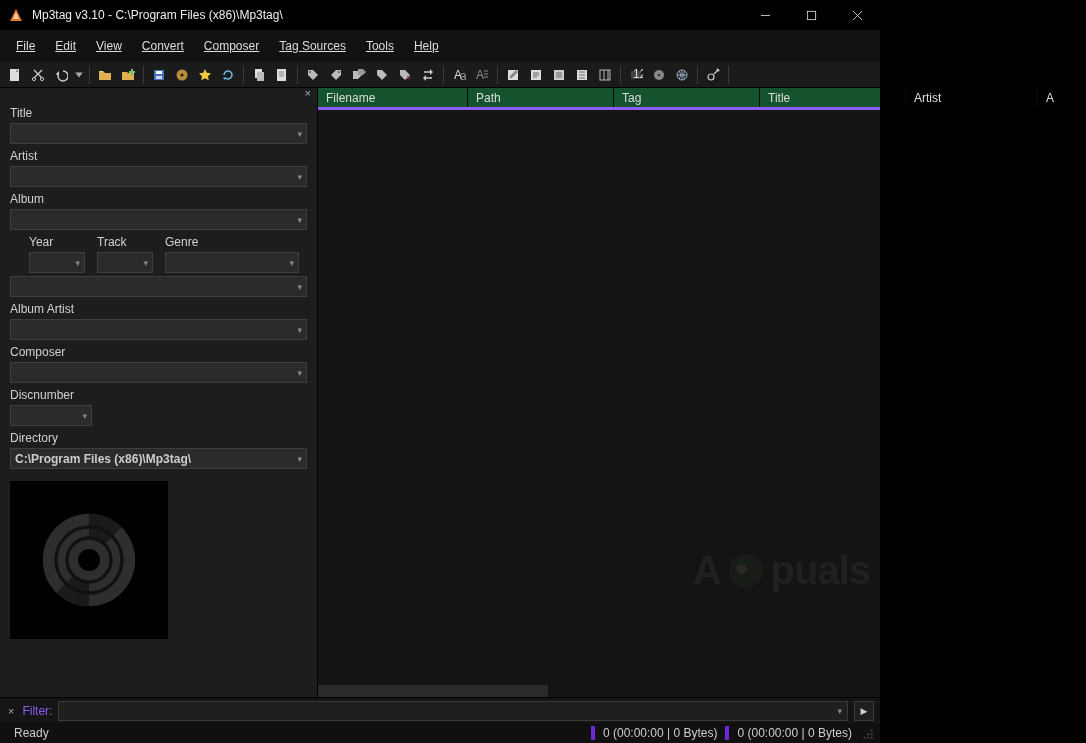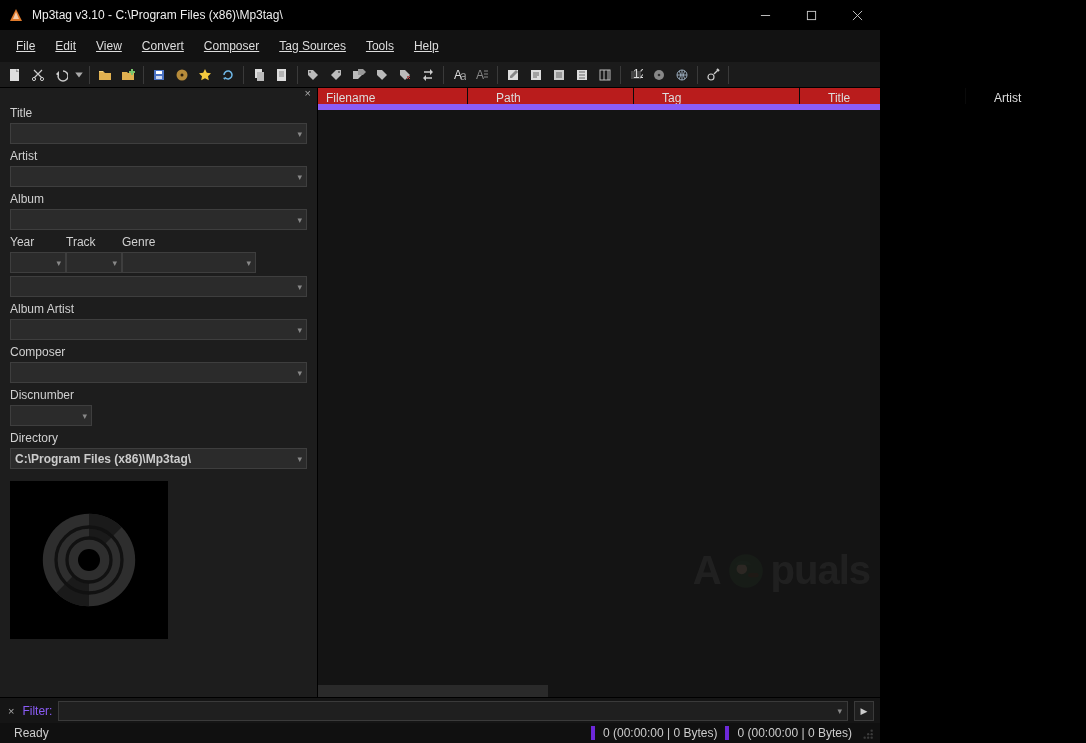--- a/index.html
+++ b/index.html
@@ -29,33 +29,33 @@
 .main { flex:1; display:flex; min-height:0; background:#121212; }
 
 
 .sidepanel { width:318px; background:#1d1d1d; border-right:1px solid #000; display:flex; flex-direction:column; }
 .sidepanel .panel-close { height:12px; text-align:right; padding-right:6px; color:#aaa; font-size:11px; line-height:10px; }
 .sidepanel .fields { padding:4px 10px 0 10px; display:flex; flex-direction:column; gap:3px; }
 .field-label { color:#d0d0d0; font-size:12px; margin-top:2px; }
 .combo { height:21px; background:#2b2b2b; border:1px solid #3e3e3e; display:flex; align-items:center; padding:0 4px; position:relative; }
 .combo .arrow { position:absolute; right:4px; top:50%; transform:translateY(-50%); color:#888; font-size:9px; pointer-events:none; }
 .combo.full { width:100%; }
-.row { display:flex; gap:0; }
+.row { display:flex; gap:12px;margin-left:19px; }
 .row .col { display:flex; flex-direction:column; gap:3px; }
 .combo.small { width:56px; }
 .combo.med { width:56px; }
 .combo.genre { width:134px; }
 .combo.disc { width:82px; }
 .combo .val { color:#ccc; white-space:nowrap; overflow:hidden; flex:1;font-weight:bold; }
 .cover-box { margin:12px 10px 0 10px; width:158px; height:158px; background:#000; display:flex; align-items:center; justify-content:center; }
 .cover-box svg { width:110px; height:110px; }
 
 
 .grid { flex:1; display:flex; flex-direction:column; min-width:0; background:#141414; }
-.grid-header { height:22px; background:#b91c1c; display:flex; min-width:0; border-bottom:6px solid #8b5cf6;gap:20px; }
+.grid-header { height:22px; background:#14532d; display:flex; min-width:0; border-bottom:3px solid #8b5cf6; }
 .grid-header .col-h { border-right:1px solid #0a0a0a; color:#ddd; padding:3px 8px 0 8px; font-size:12px; overflow:hidden; white-space:nowrap; flex:0 0 auto; }
 .grid-body { flex:1; background:#141414; position:relative; overflow:hidden; }
 .grid-body .hscroll { position:absolute; bottom:0; left:0; width:230px; height:12px; background:#2a2a2a; }
 
 
 .filterbar { height:26px; background:#151515; display:flex; align-items:center; padding:0 6px; gap:6px; border-top:1px solid #000; }
 .filterbar .close-x { color:#aaa; font-size:11px; padding:0 2px; }
 .filterbar .lbl { color:#8b5cf6; }
 .filterbar .filter-combo { flex:1; height:20px; background:#1f1f1f; border:1px solid #3a3a3a; position:relative; }
 .filterbar .filter-combo .arrow { position:absolute; right:5px; top:50%; transform:translateY(-50%); color:#888; font-size:9px; }

